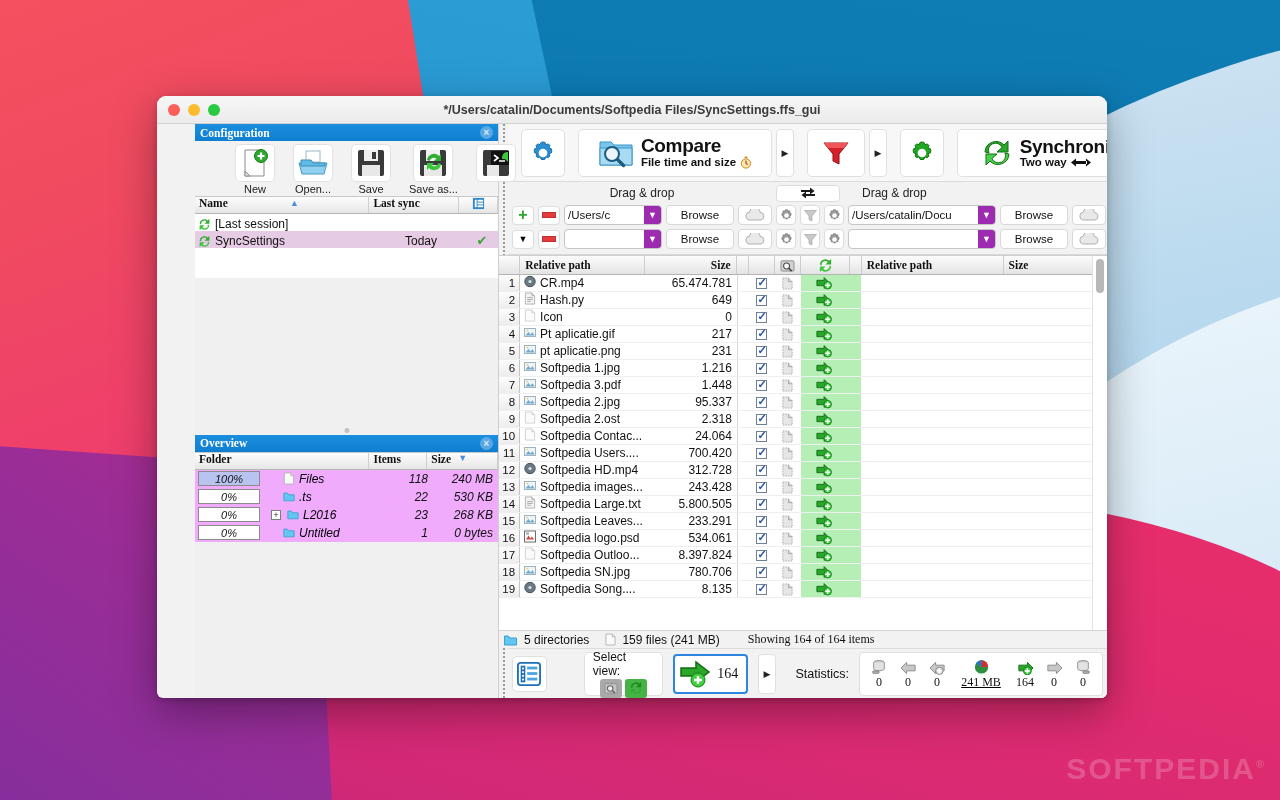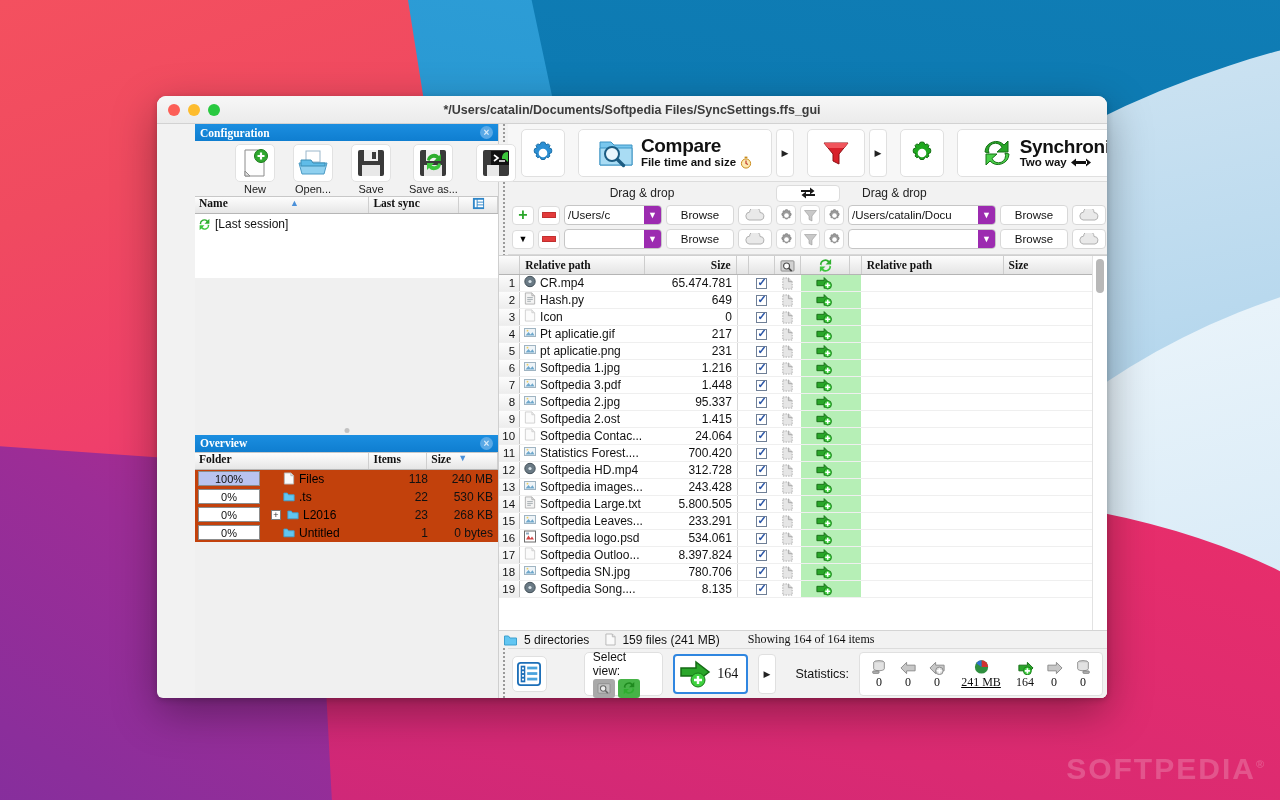--- a/index.html
+++ b/index.html
@@ -154,21 +154,21 @@
   .cfg-name { flex: 1; display: flex; align-items: center; gap: 4px; padding-left: 3px; color: #111; }
   .cfg-sync { width: 90px; text-align: center; color: #111; }
   .cfg-chk { width: 32px; text-align: center; color: #3aa63a; font-size: 13px; }
 
   #left-spacer { flex: 1; background: #f0f0f0; position: relative; }
   .dot-handle {
     position: absolute; left: 50%; transform: translateX(-50%);
     width: 5px; height: 5px; border-radius: 50%; background: #c2c2c2;
   }
 
-  #ov-list { background: #c2410c; font-size: 12px; }
+  #ov-list { background: #f0abfc; font-size: 12px; font-style: italic; }
   .ov-row { display: flex; height: 18px; align-items: center; }
   .ov-pct {
     width: 62px; margin: 1px 3px; height: 15px;
     border: 1px solid #8c8c8c; background: #fff;
     font-size: 11px; text-align: center; line-height: 14px; color: #111;
   }
   .ov-pct.full { background: #b9c3ef; }
   .ov-name { flex: 1; display: flex; align-items: center; gap: 4px; }
   .ov-items { width: 58px; text-align: right; padding-right: 8px; color: #111; }
   .ov-size { width: 62px; text-align: right; padding-right: 5px; color: #111; }
@@ -301,21 +301,21 @@
     height: 50px; flex: none; display: flex; align-items: center; gap: 10px;
     padding: 0 4px; background: #f2f2f2; border-top: 1px solid #dcdcdc;
     position: relative;
   }
   .bt-big {
     width: 36px; height: 36px; background: #fff; border: 1px solid #e0e0e0; border-radius: 5px;
     display: flex; align-items: center; justify-content: center;
   }
   .selview {
     background: #fff; border: 1px solid #e0e0e0; border-radius: 5px;
-    height: 44px; padding: 1px 8px; display: flex; flex-direction: column; align-items: flex-start; justify-content: center;
+    height: 44px; padding: 1px 8px; display: flex; flex-direction: column; align-items: center; justify-content: center;
   }
   .selview .lbl { font-size: 12px; color: #111; }
   .selview .icons { display: flex; gap: 3px; margin-top: 1px; }
   .sv-ico { width: 22px; height: 19px; border-radius: 3px; display: flex; align-items: center; justify-content: center; }
   .sv-ico.off { background: #a9a9a9; }
   .sv-ico.on { background: #47b347; }
   .count-btn {
     height: 40px; background: #fff; border: 2px solid #2f86e0; border-radius: 4px;
     display: flex; align-items: center; gap: 4px; padding: 0 8px 0 4px;
   }
@@ -453,20 +453,31 @@
         <div class="cfg-row">
           <div class="cfg-name">
             <svg width="13" height="13" viewBox="0 0 16 16">
                 <path d="M2 7a6 6 0 0 1 10-4l2-2v6H8l2.5-2.5A3.8 3.8 0 0 0 4 8z" fill="#2fae2f"></path>
                 <path d="M14 9a6 6 0 0 1-10 4l-2 2V9h6l-2.5 2.5A3.8 3.8 0 0 0 12 8z" fill="#3cc63c"></path>
               </svg>
             <span>[Last session]</span>
           </div>
           <div class="cfg-sync"></div>
           <div class="cfg-chk"></div>
+        </div>
+        <div class="cfg-row sel">
+          <div class="cfg-name">
+            <svg width="13" height="13" viewBox="0 0 16 16">
+                <path d="M2 7a6 6 0 0 1 10-4l2-2v6H8l2.5-2.5A3.8 3.8 0 0 0 4 8z" fill="#2fae2f"></path>
+                <path d="M14 9a6 6 0 0 1-10 4l-2 2V9h6l-2.5 2.5A3.8 3.8 0 0 0 12 8z" fill="#3cc63c"></path>
+              </svg>
+            <span>SyncSettings</span>
+          </div>
+          <div class="cfg-sync">Today</div>
+          <div class="cfg-chk">✔</div>
         </div>
       </div>
 
       <div id="left-spacer">
         <div class="dot-handle" style="bottom:2px"></div>
       </div>
 
       <div class="dock-head">
         <span>Overview</span>
         <span class="closebtn">×</span>
@@ -998,21 +1009,21 @@
               </div>
               <div class="fg-row">
                 <div class="c-num">9</div>
                 <div class="c-path">
                   <span><svg class="fname-ico" viewBox="0 0 12 14">
                       <path d="M1 1h7l3 3v9H1z" fill="#fbfbfb" stroke="#cfcfcf"></path>
                       <path d="M8 1v3h3" fill="#ececec" stroke="#cfcfcf"></path>
                     </svg></span>
                   <span>Softpedia 2.ost</span>
                 </div>
-                <div class="c-size">1.415</div>
+                <div class="c-size">2.318</div>
                 <div class="c-gap"></div>
                 <div class="c-chk">
                   <span class="chkbox"></span>
                 </div>
                 <div class="c-act">
                   <svg width="13" height="13" viewBox="0 0 14 14">
                     <path d="M2 1h6l4 4v8H2z" fill="#e6e6e6" stroke="#a8a8a8" stroke-dasharray="1.6 1.2"></path>
                     <path d="M8 1v4h4" fill="#d5d5d5" stroke="#a8a8a8"></path>
                   </svg>
                 </div>
@@ -1059,21 +1070,21 @@
                 <div class="c-rsize"></div>
               </div>
               <div class="fg-row">
                 <div class="c-num">11</div>
                 <div class="c-path">
                   <span><svg class="fname-ico" viewBox="0 0 12 12">
                       <rect x="0.5" y="2" width="11" height="8" fill="#eef4f8" stroke="#9fb4c2"></rect>
                       <path d="M1.5 9l3-3.5L6.5 8l2-2.2 2 3.2z" fill="#6fa8cc"></path>
                       <circle cx="3.5" cy="4.2" r="0.9" fill="#f0d060"></circle>
                     </svg></span>
-                  <span>Statistics Forest....</span>
+                  <span>Softpedia Users....</span>
                 </div>
                 <div class="c-size">700.420</div>
                 <div class="c-gap"></div>
                 <div class="c-chk">
                   <span class="chkbox"></span>
                 </div>
                 <div class="c-act">
                   <svg width="13" height="13" viewBox="0 0 14 14">
                     <path d="M2 1h6l4 4v8H2z" fill="#e6e6e6" stroke="#a8a8a8" stroke-dasharray="1.6 1.2"></path>
                     <path d="M8 1v4h4" fill="#d5d5d5" stroke="#a8a8a8"></path>

